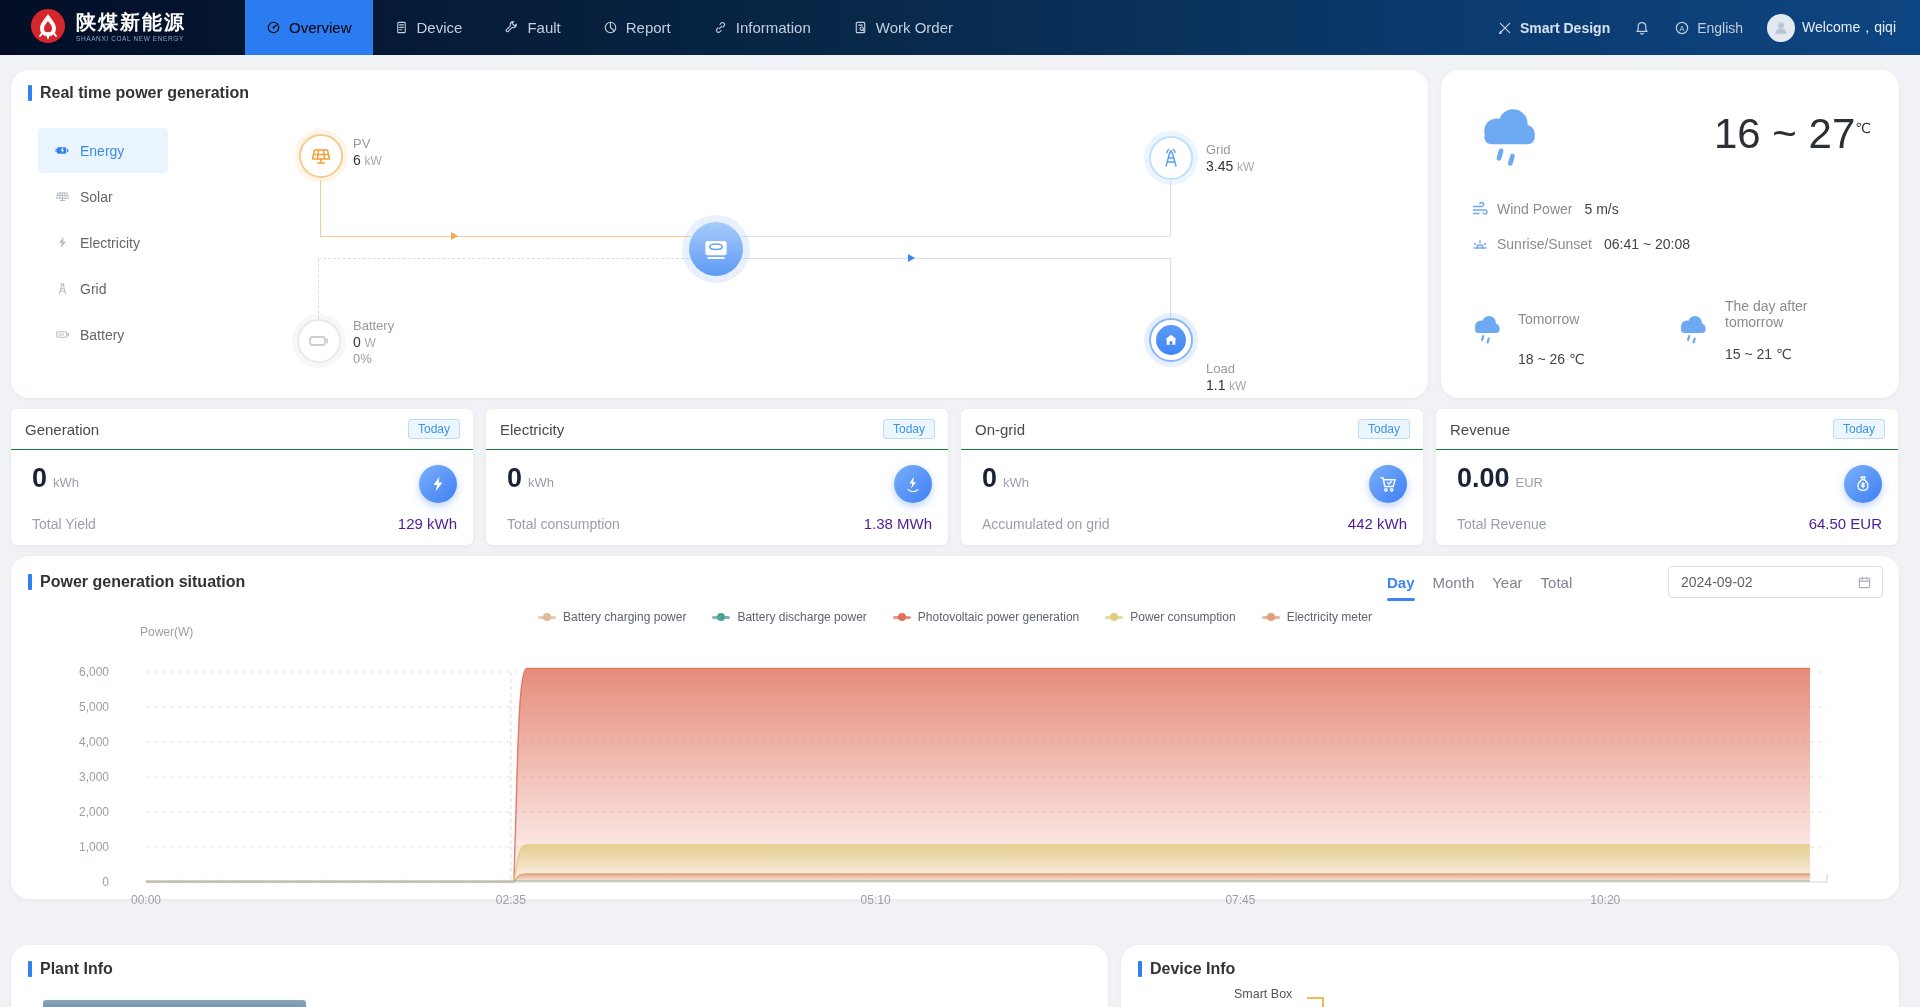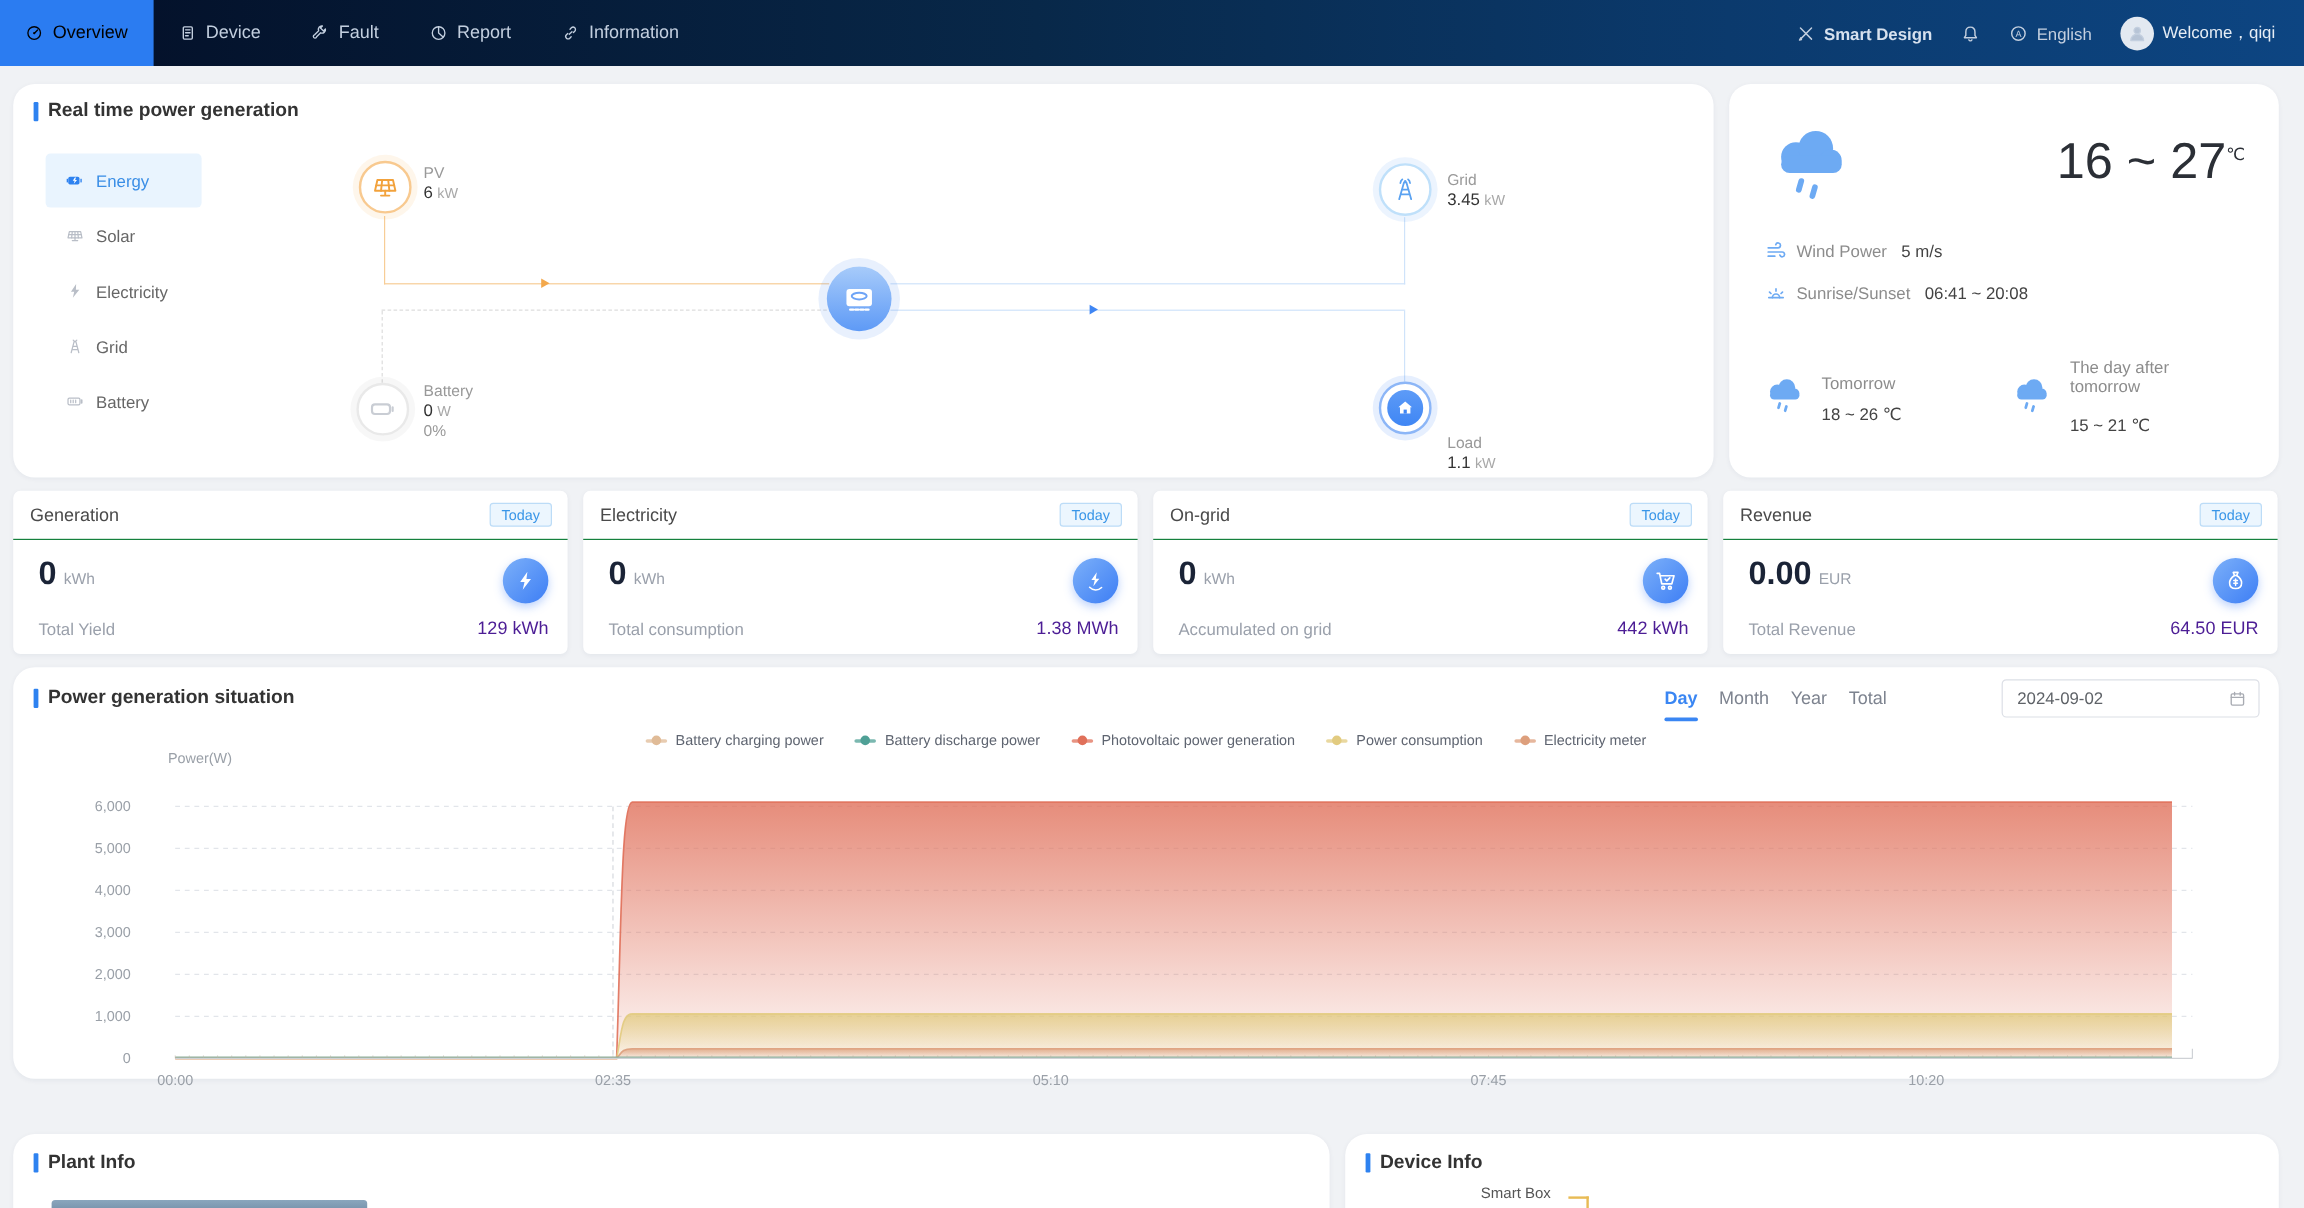--- a/index.html
+++ b/index.html
@@ -109,20 +109,34 @@
   .sb-label { position:absolute; left:113px; top:42px; font-size:12.5px; color:#555; }
   .sb-h { position:absolute; left:186px; top:52px; width:17px; height:2px; background:#e8bb55; }
   .sb-v { position:absolute; left:201px; top:52px; width:2px; height:200px; background:#e8bb55; }
 </style>
 </head>
 <body>
 
 <div class="page">
 
   <div class="nav">
+    <div class="brand">
+      <span>
+        <svg width="36" height="36" viewBox="0 0 36 36">
+          <circle cx="18" cy="18" r="17" fill="#d5262c"></circle>
+          <path d="M18 6c-4 6-8 9.5-8 14.5a8 8 0 0 0 16 0C26 15.5 22 12 18 6z" fill="#fff"></path>
+          <path d="M18 13c-2 3-4 4.8-4 7.4a4 4 0 0 0 8 0C22 17.8 20 16 18 13z" fill="#d5262c"></path>
+          <path d="M18 25v5M13 24l-3 4M23 24l3 4" stroke="#fff" stroke-width="2" stroke-linecap="round"></path>
+        </svg>
+      </span>
+      <span class="brand-txt">
+        <span class="brand-title">陕煤新能源</span>
+        <span class="brand-sub">SHAANXI COAL NEW ENERGY</span>
+      </span>
+    </div>
     <div class="ntabs">
       <div class="ntab on">
         <svg viewBox="0 0 16 16">
             <circle cx="8" cy="8" r="5.6"></circle>
             <path d="M8 8.4 11 5.4"></path>
             <circle cx="8" cy="8" r="1" fill="currentColor" stroke="none"></circle>
           </svg>
         <span>Overview</span>
       </div>
       <div class="ntab">
@@ -145,20 +159,29 @@
           </svg>
         <span>Report</span>
       </div>
       <div class="ntab">
         <svg viewBox="0 0 16 16">
             <path d="M6.8 9.2l2.4-2.4"></path>
             <path d="M7.5 4.6l1.2-1.2a2.1 2.1 0 0 1 3 3L10.5 7.6"></path>
             <path d="M8.5 11.4l-1.2 1.2a2.1 2.1 0 0 1-3-3l1.2-1.2"></path>
           </svg>
         <span>Information</span>
+      </div>
+      <div class="ntab">
+        <svg viewBox="0 0 16 16">
+            <rect x="3.5" y="2.5" width="9" height="11" rx="1"></rect>
+            <path d="M6 5.5h4"></path>
+            <circle cx="9.3" cy="9.3" r="1.8"></circle>
+            <path d="M10.6 10.6l1.4 1.4"></path>
+          </svg>
+        <span>Work Order</span>
       </div>
     </div>
     <div class="nav-right">
       <div class="nitem">
         <svg viewBox="0 0 16 16" stroke-width="1.5">
             <path d="M3.4 12.6 12.6 3.4M3.4 3.4l9.2 9.2"></path>
             <path d="M2.6 13.4l1.6-.4-.4-1.6z" fill="currentColor"></path>
           </svg>
         <span class="sd-label">Smart Design</span>
       </div>
@@ -339,21 +362,21 @@
           <path d="M9 7.6V5.8M4.8 9.6l-1.2-1.2M13.2 9.6l1.2-1.2"></path>
         </svg>
       <span class="wl">Sunrise/Sunset</span>
       <span class="wv">06:41 ~ 20:08</span>
     </div>
 
     <svg style="position:absolute; left:30px; top:243px;" width="32" height="32" viewBox="0 0 64 64">
         <use href="#g-raincloud" fill="#6daaf3"></use>
       </svg>
     <div class="fc-label" style="left:77px; top:241px;">Tomorrow</div>
-    <div class="fc-range" style="left:77px; top:267px;">18 ~ 26 ℃</div>
+    <div class="fc-range" style="left:77px; top:281px;">18 ~ 26 ℃</div>
 
     <svg style="position:absolute; left:236px; top:243px;" width="32" height="32" viewBox="0 0 64 64">
         <use href="#g-raincloud" fill="#6daaf3"></use>
       </svg>
     <div class="fc-label" style="left:284px; top:228px; width:118px;">The day after tomorrow</div>
     <div class="fc-range" style="left:284px; top:276px;">15 ~ 21 ℃</div>
   </div>
 
   <div class="card" style="left:11px;">
     <div class="chead">

